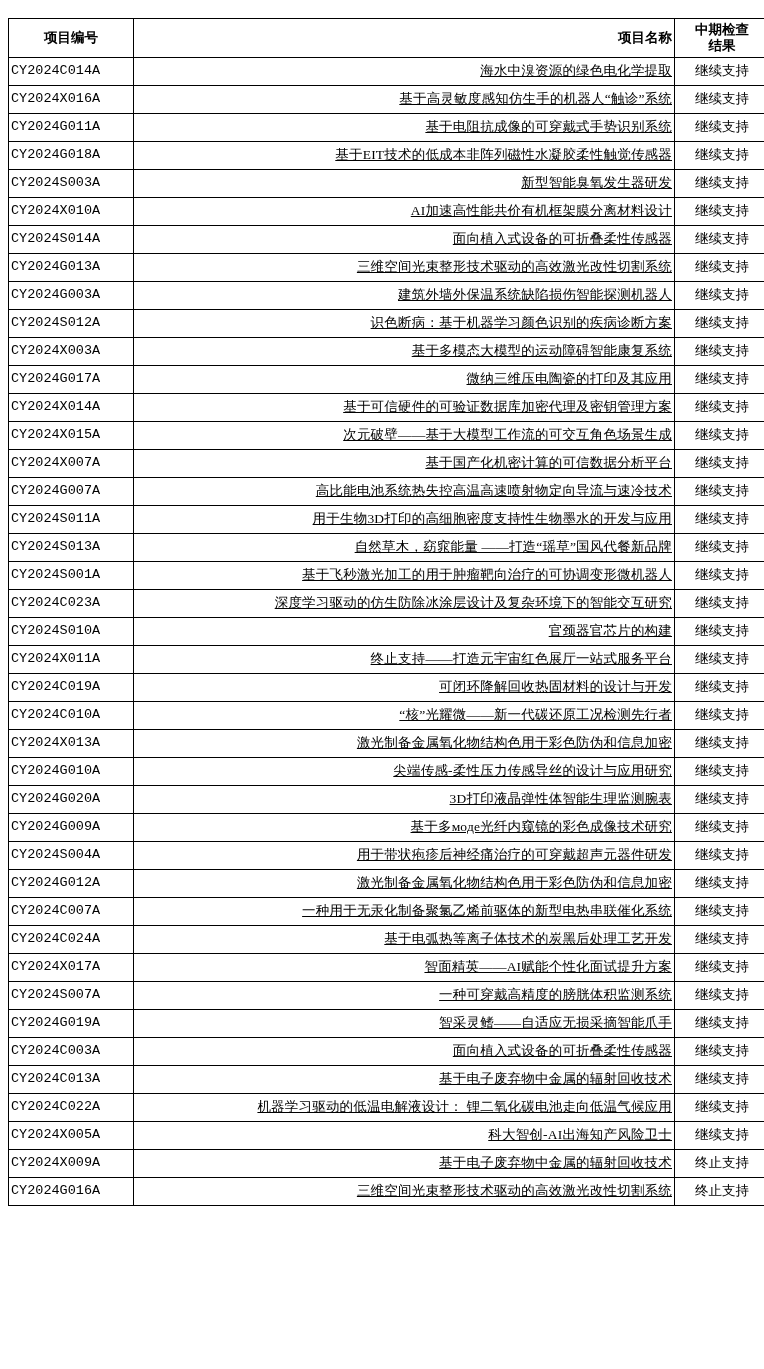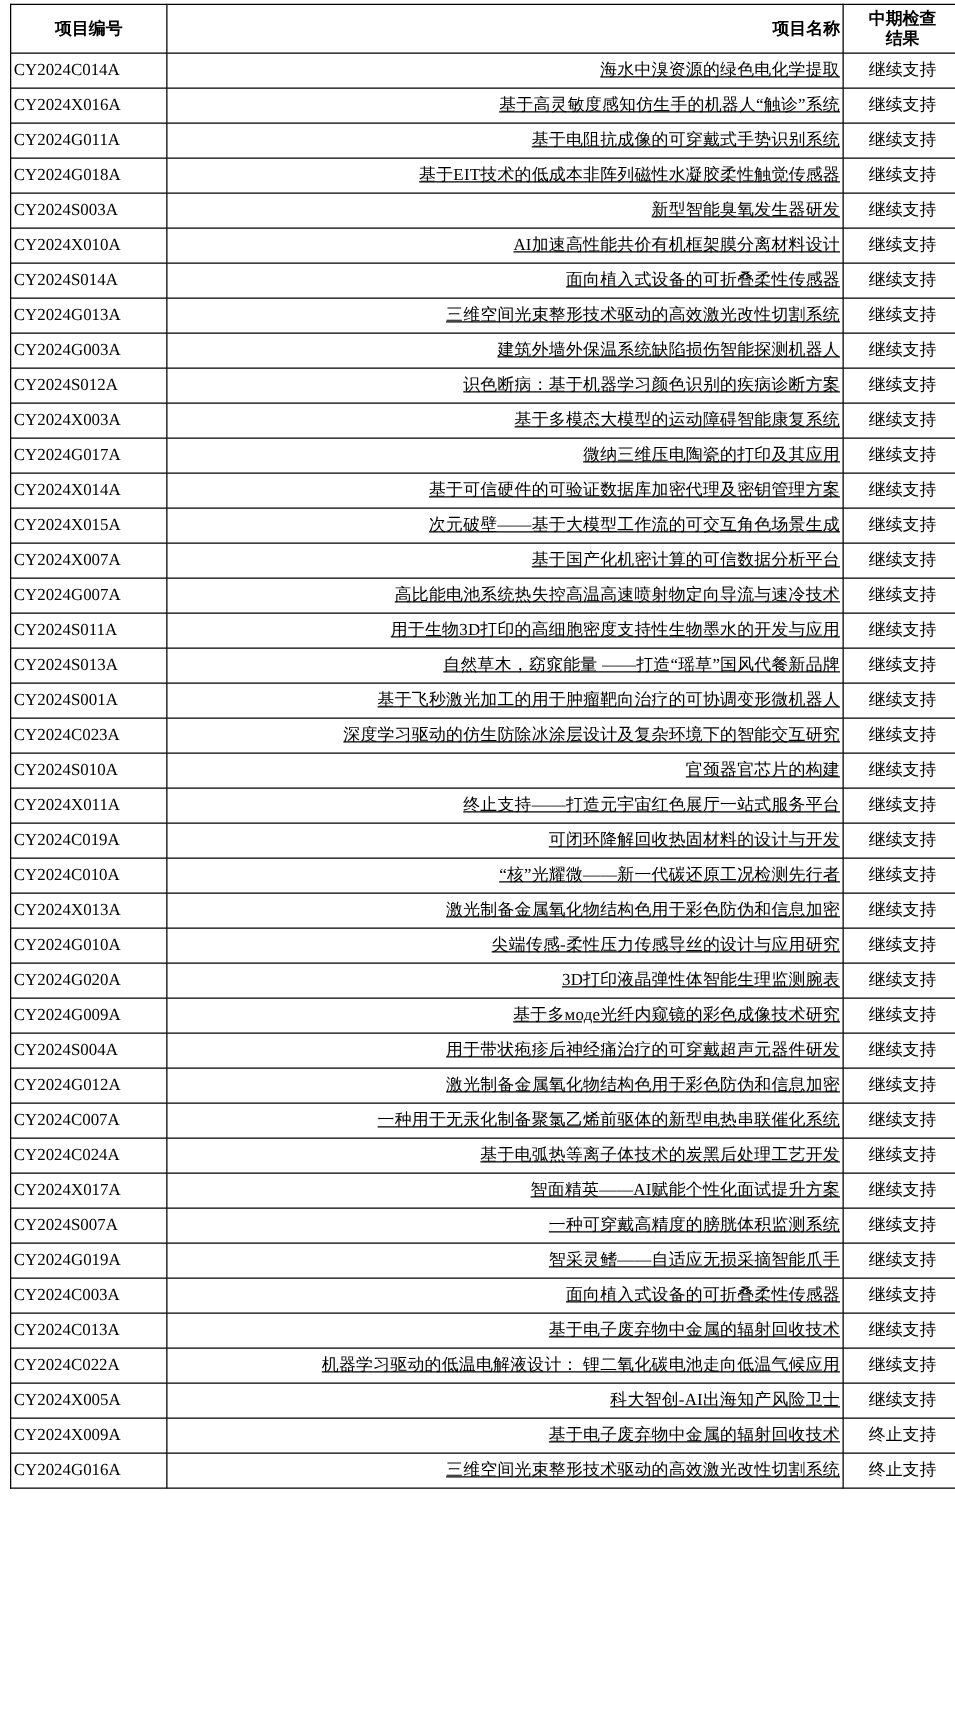--- a/index.html
+++ b/index.html
@@ -8,21 +8,21 @@
     background: #ffffff;
   }
   body {
     width: 764px;
     font-family: "Liberation Serif", "DejaVu Serif", serif;
     color: #000000;
   }
   .page {
     width: 764px;
     box-sizing: border-box;
-    padding: 3px 8px 6px 8px;
+    padding: 18px 8px 6px 8px;
   }
   table.project-table {
     border-collapse: collapse;
     width: 748px;
     table-layout: fixed;
   }
   table.project-table th,
   table.project-table td {
     border: 1px solid #000000;
     font-size: 13.5px;
@@ -37,21 +37,21 @@
     font-size: 14.5px;
   }
   th.col-code, td.col-code { width: 120px; text-align: center; }
   th.col-name, td.col-name { width: 536px; text-align: right; }
   th.col-result, td.col-result { width: 90px; text-align: center; }
   thead th.col-result {
     font-size: 13.5px;
     line-height: 1.2;
   }
   td.col-code {
-    font-family: Liberation Serif, serif;
+    font-family: Liberation Mono, monospace;
     font-size: 13px;
     padding-left: 4px;
     text-align: left;
   }
   td.col-name {
     letter-spacing: 0.2px;
     text-decoration: underline;
   }
   td.col-result {
     font-size: 13px;

